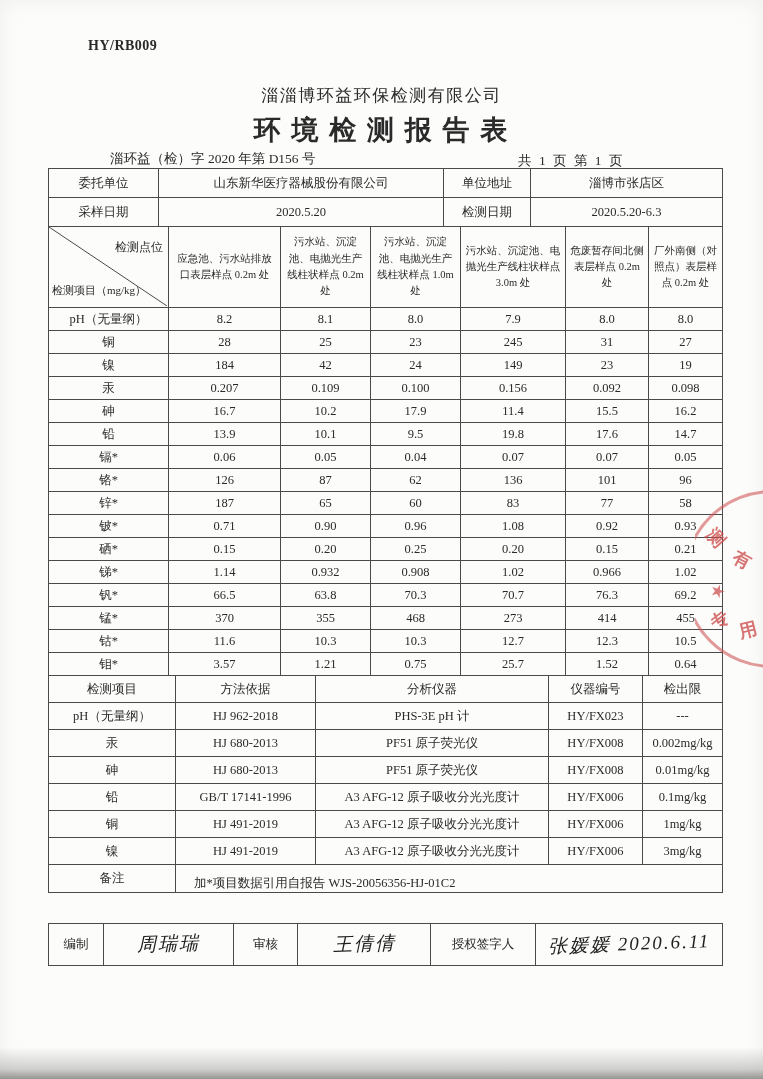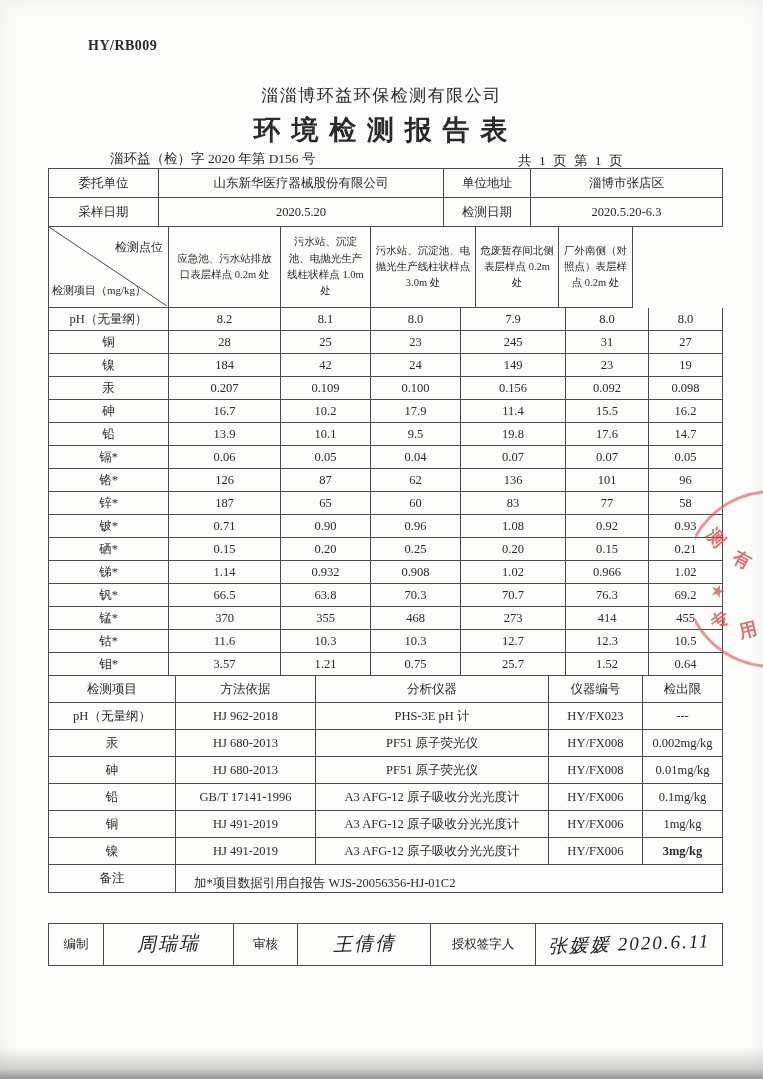--- a/index.html
+++ b/index.html
@@ -92,20 +92,23 @@
           <svg width="118" height="79" xmlns="http://www.w3.org/2000/svg">
             <line x1="0" y1="0" x2="118" y2="79" stroke="#4a4a4a" stroke-width="1"></line>
           </svg>
           <span class="corner-top">检测点位</span>
           <span class="corner-bottom">检测项目（mg/kg）</span>
         </div>
         <div class="tcell colhead" style="width: 112px;">
           <span>应急池、污水站排放口表层样点 0.2m 处</span>
         </div>
         <div class="tcell colhead" style="width: 90px;">
+          <span>污水站、沉淀池、电抛光生产线柱状样点 0.2m 处</span>
+        </div>
+        <div class="tcell colhead" style="width: 90px;">
           <span>污水站、沉淀池、电抛光生产线柱状样点 1.0m 处</span>
         </div>
         <div class="tcell colhead" style="width: 105px;">
           <span>污水站、沉淀池、电抛光生产线柱状样点 3.0m 处</span>
         </div>
         <div class="tcell colhead" style="width: 83px;">
           <span>危废暂存间北侧表层样点 0.2m 处</span>
         </div>
         <div class="tcell colhead" style="width: 74px;">
           <span>厂外南侧（对照点）表层样点 0.2m 处</span>
@@ -587,21 +590,21 @@
         </div>
         <div class="tcell" style="width: 140px;">
           <span>HJ 491-2019</span>
         </div>
         <div class="tcell" style="width: 233px;">
           <span>A3 AFG-12 原子吸收分光光度计</span>
         </div>
         <div class="tcell" style="width: 94px;">
           <span>HY/FX006</span>
         </div>
-        <div class="tcell" style="width: 80px; font-weight: bold;">
+        <div class="tcell" style="width: 80px;">
           <span>3mg/kg</span>
         </div>
       </div>
       <div class="trow" style="height: 28px;">
         <div class="tcell" style="width: 127px;">
           <span>备注</span>
         </div>
         <div class="tcell left" style="width: 547px;">
           <span>加*项目数据引用自报告 WJS-20056356-HJ-01C2</span>
         </div>

